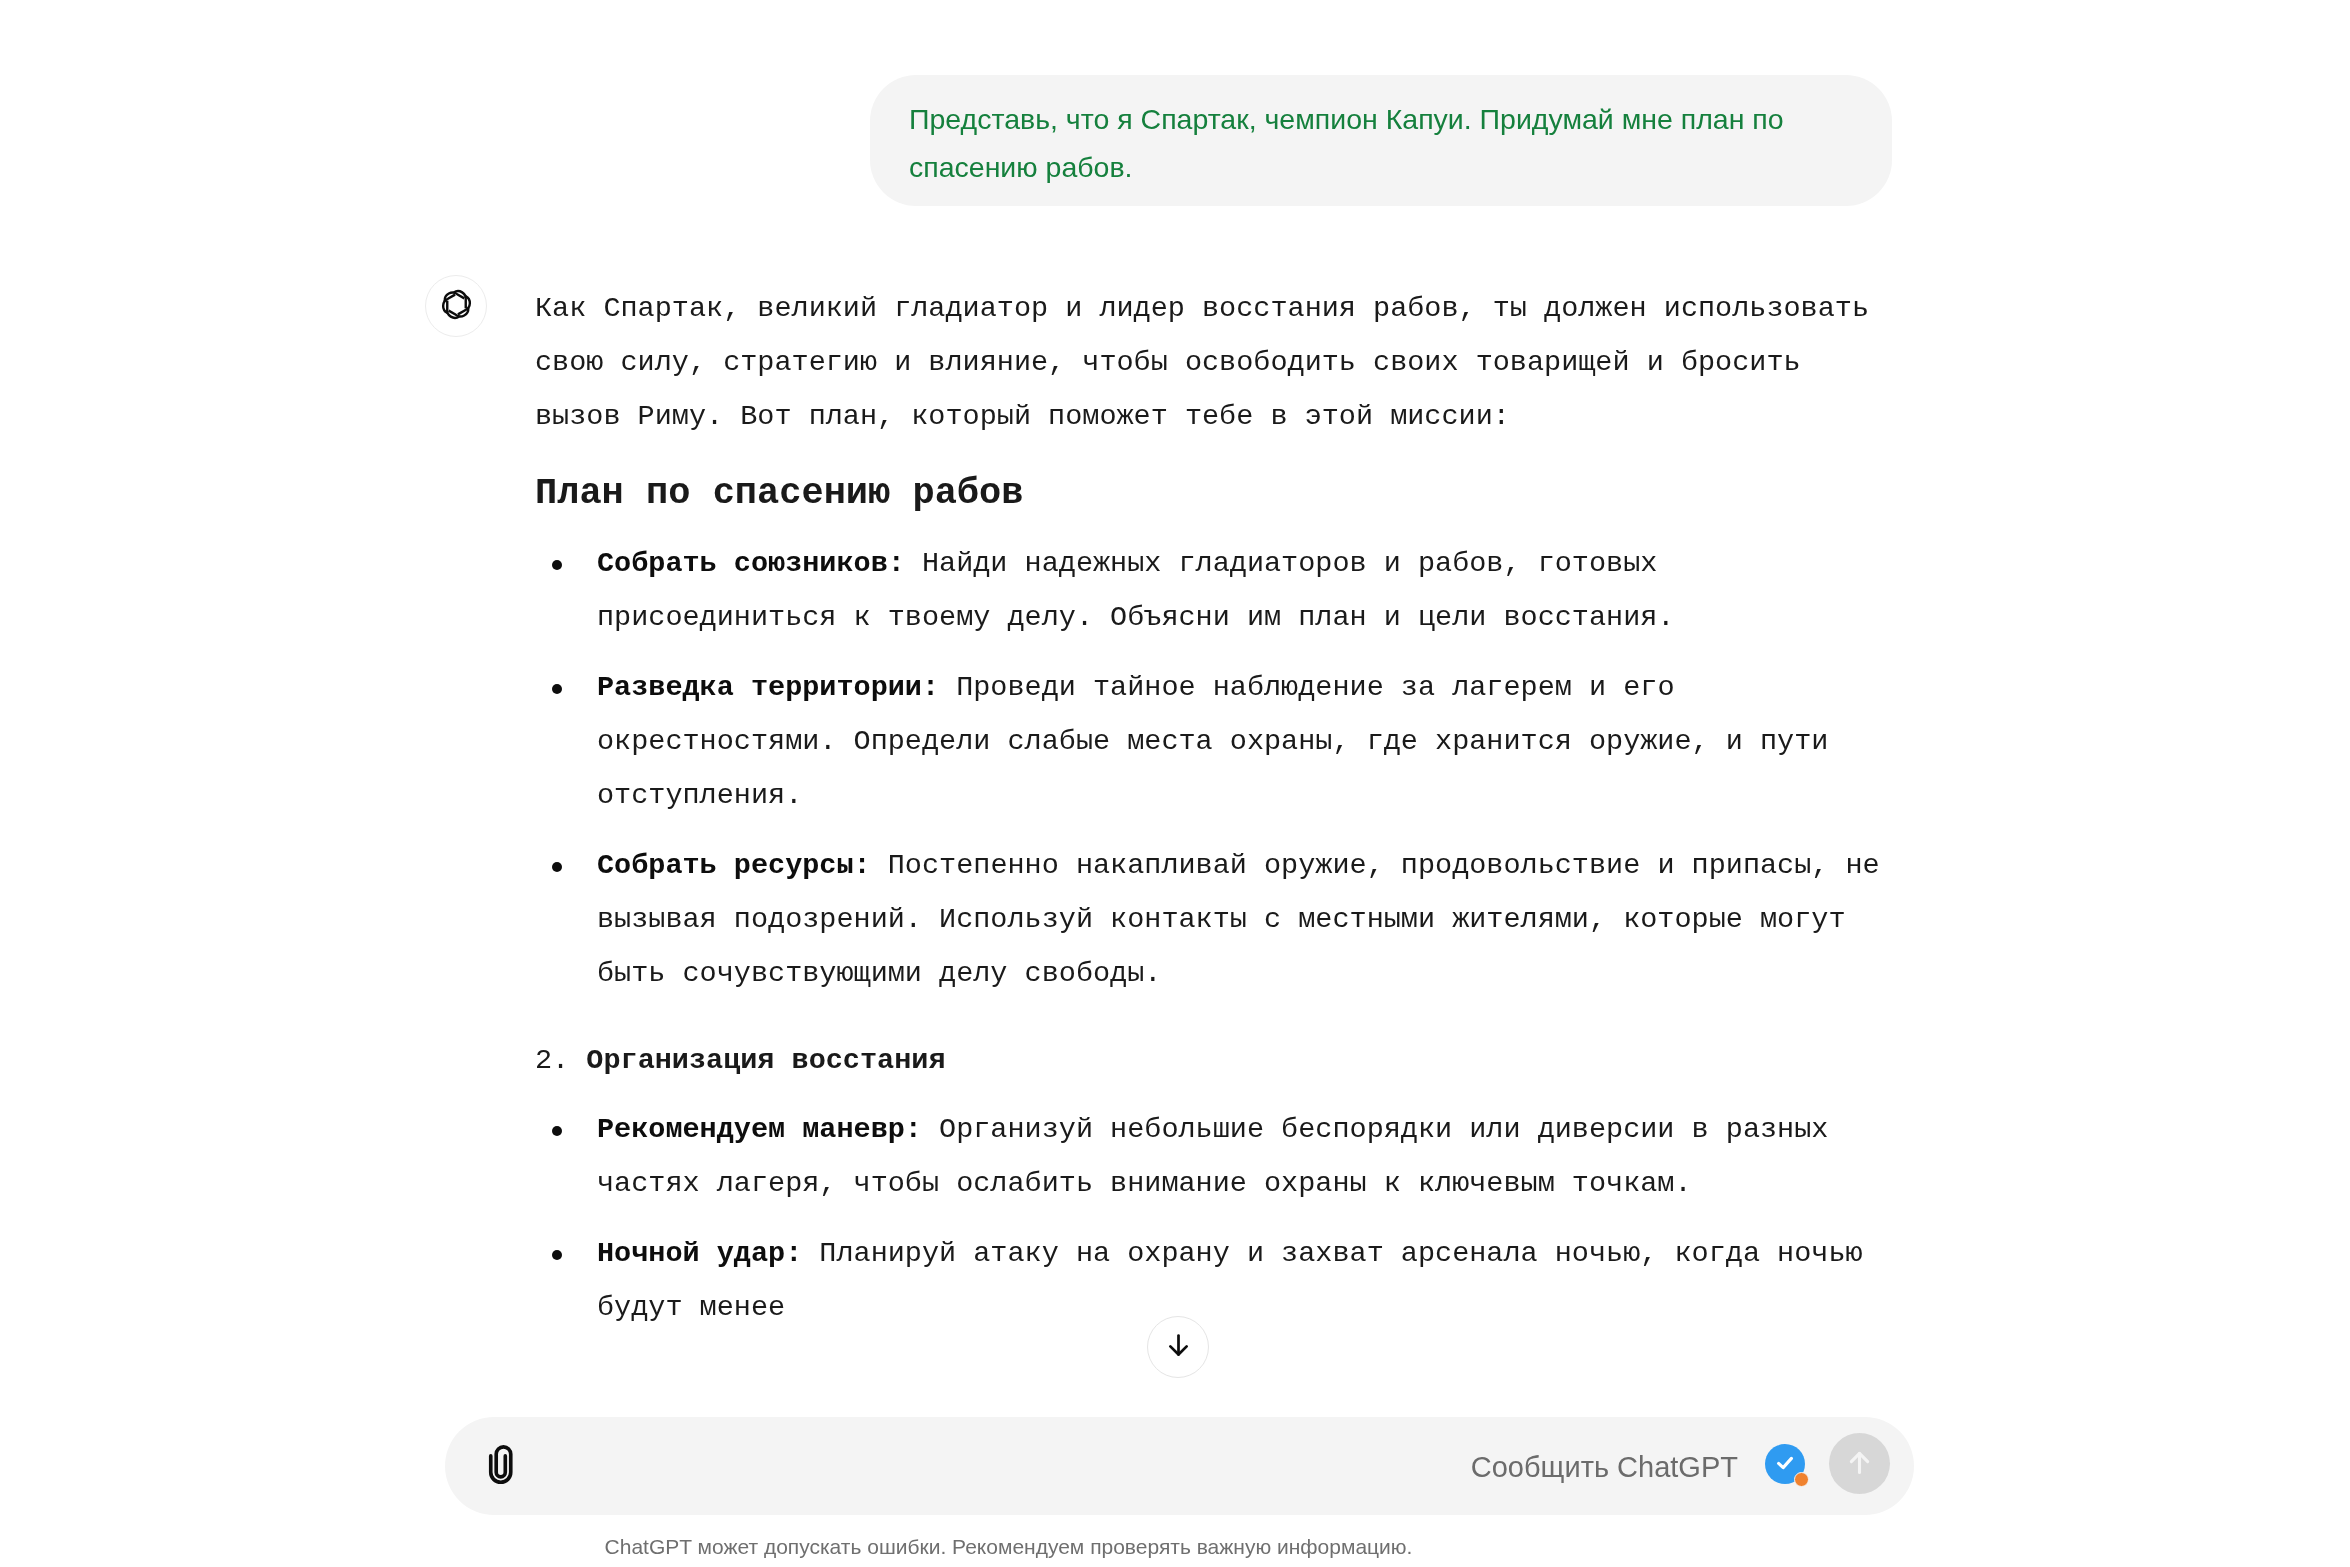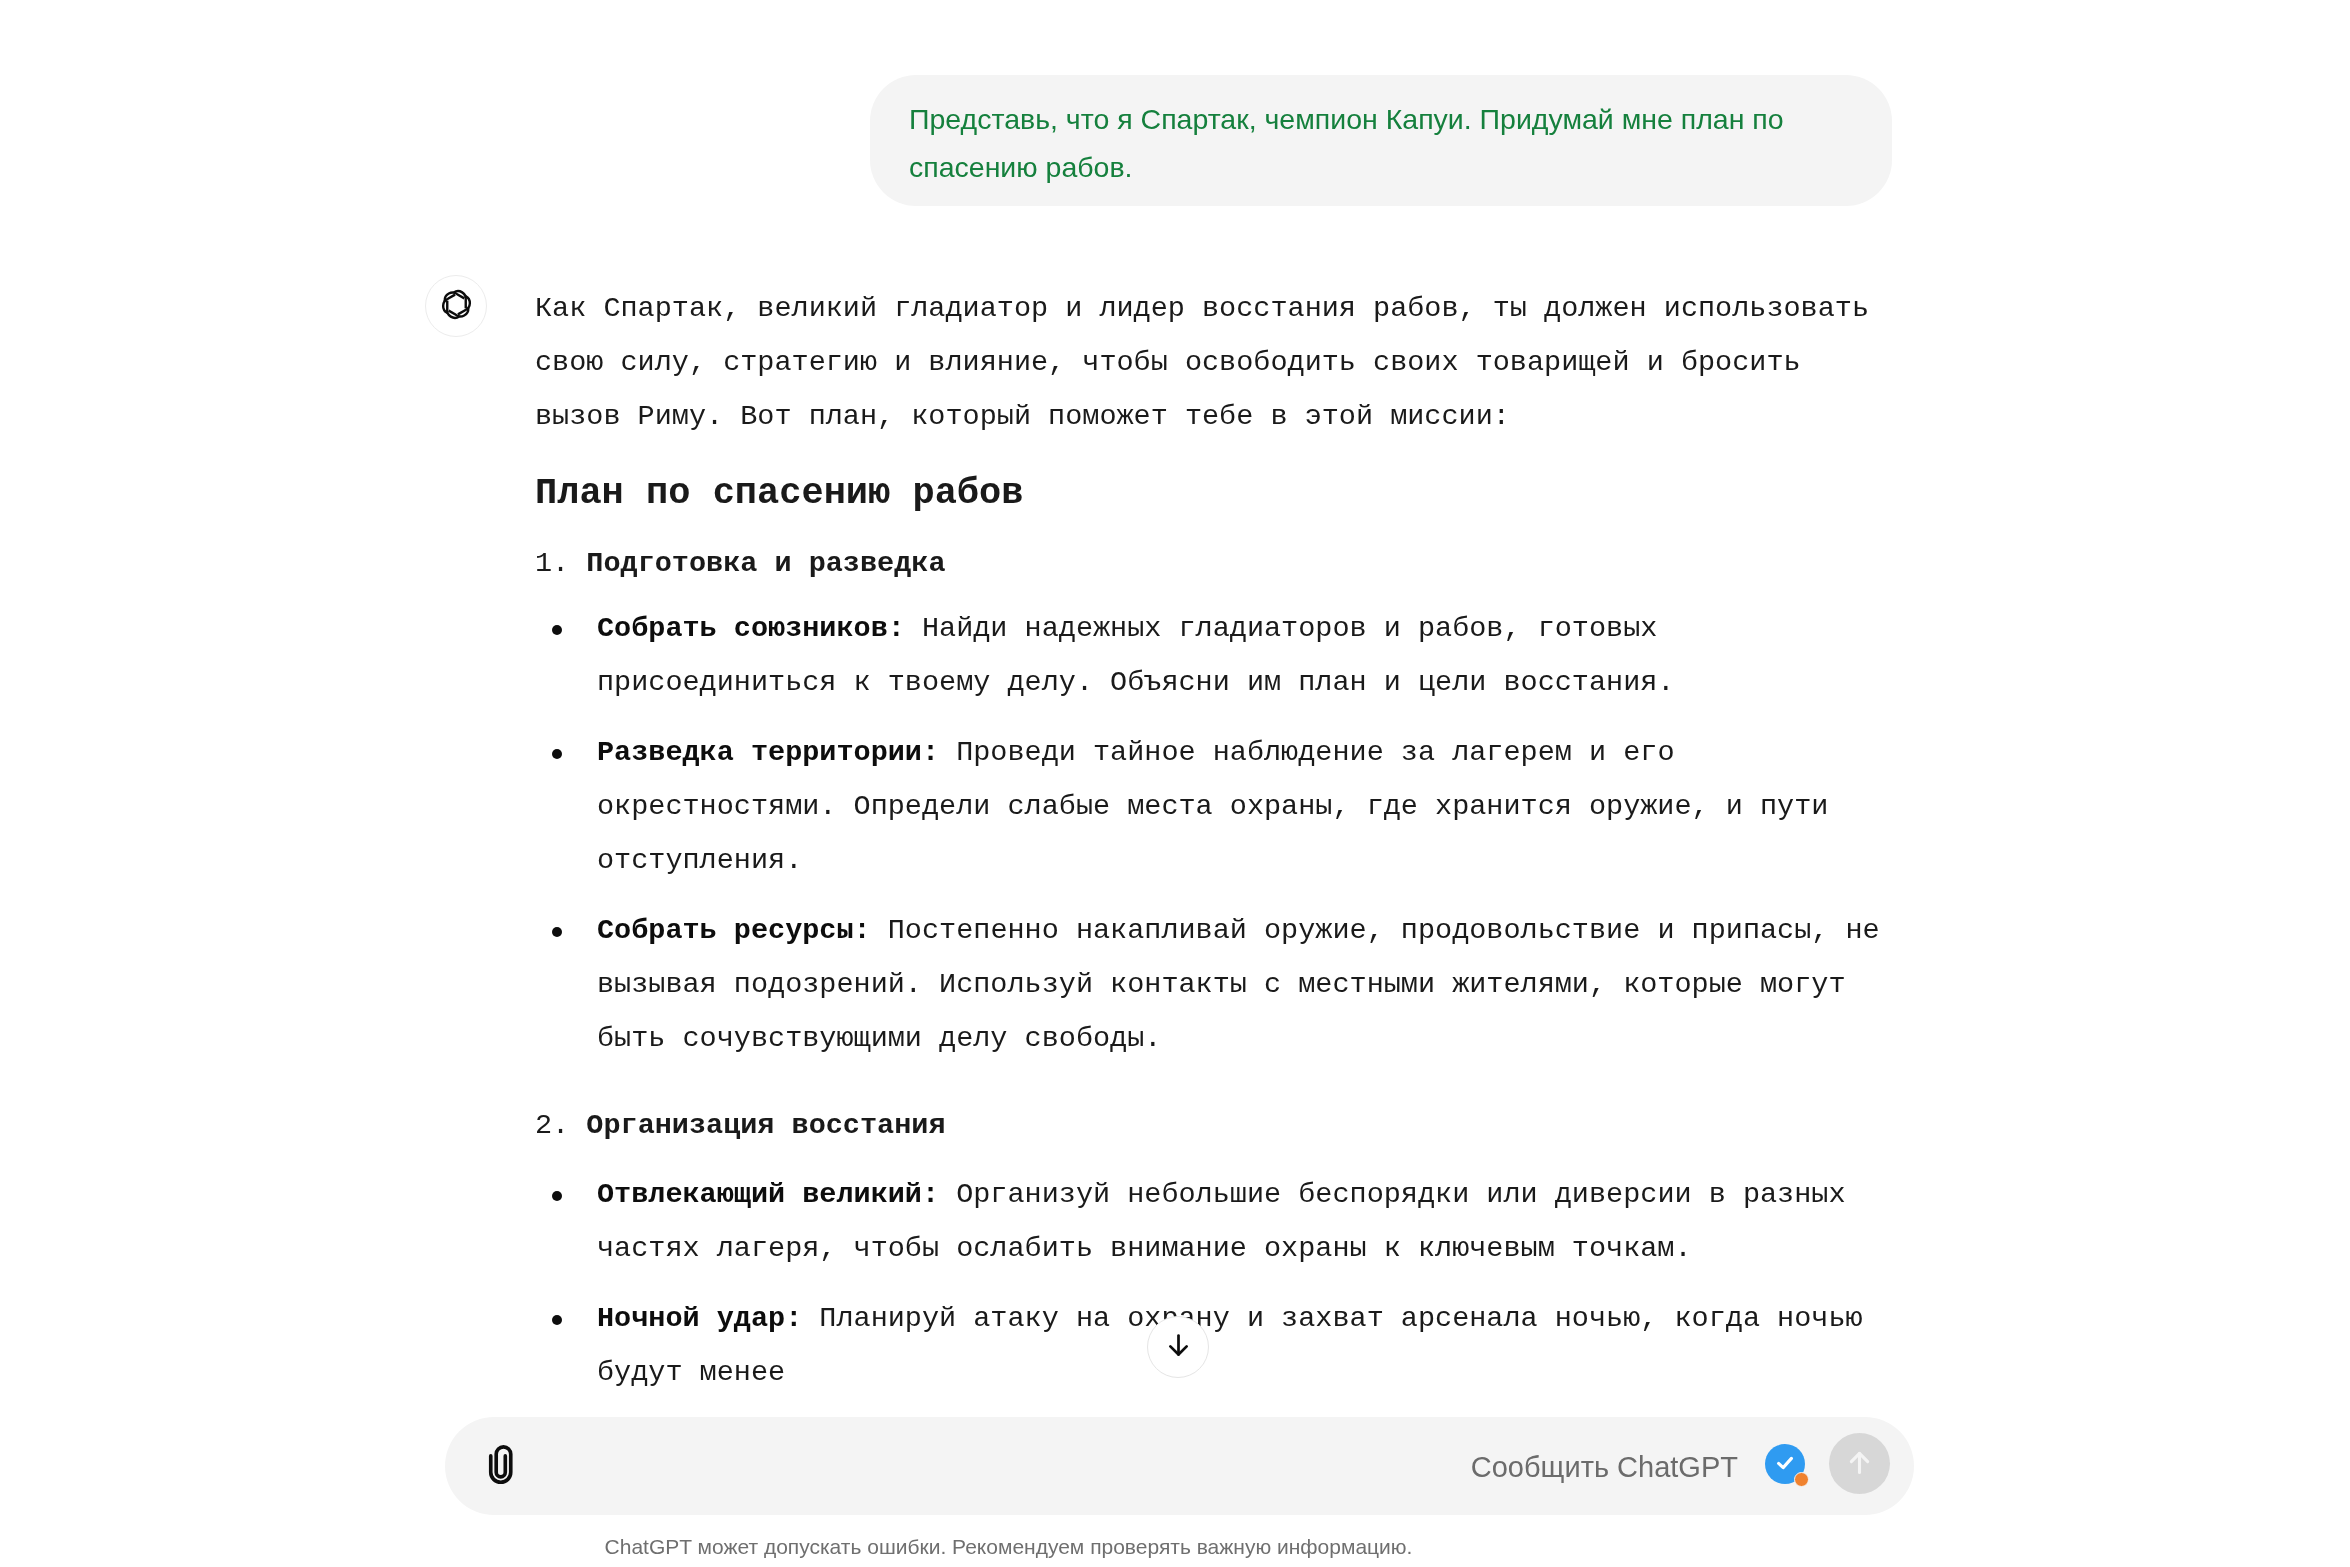--- a/index.html
+++ b/index.html
@@ -68,38 +68,34 @@
       </g>
     </svg>
   </span>
 </div>
 
 <div class="abs answer">
   <p style="width:1355px;">Как Спартак, великий гладиатор и лидер восстания рабов, ты должен использовать свою силу, стратегию и влияние, чтобы освободить своих товарищей и бросить вызов Риму. Вот план, который поможет тебе в этой миссии:</p>
   <h3 style="margin-top:24px;">План по спасению рабов</h3>
 
   <div style="margin-top:18.4px;">
-    <div class="sec-title">
-      <span>1.</span>
-      <b>Подготовка и разведка</b>
-    </div>
     <ul class="items" style="margin-top:11px;">
       <li><b>Собрать союзников:</b><span> Найди надежных гладиаторов и рабов, готовых присоединиться к твоему делу. Объясни им план и цели восстания.</span></li>
       <li style="margin-top:15.6px;"><b>Разведка территории:</b><span> Проведи тайное наблюдение за лагерем и его окрестностями. Определи слабые места охраны, где хранится оружие, и пути отступления.</span></li>
       <li style="margin-top:15.6px;"><b>Собрать ресурсы:</b><span> Постепенно накапливай оружие, продовольствие и припасы, не вызывая подозрений. Используй контакты с местными жителями, которые могут быть сочувствующими делу свободы.</span></li>
     </ul>
   </div>
 
   <div style="margin-top:33px;">
     <div class="sec-title">
       <span>2.</span>
       <b>Организация восстания</b>
     </div>
     <ul class="items" style="margin-top:11px;">
-      <li style="margin-top:15.6px;"><b>Отвлекающий великий:</b><span> Организуй небольшие беспорядки или диверсии в разных частях лагеря, чтобы ослабить внимание охраны к ключевым точкам.</span></li>
+      <li style="margin-top:15.6px;"><b>Рекомендуем маневр:</b><span> Организуй небольшие беспорядки или диверсии в разных частях лагеря, чтобы ослабить внимание охраны к ключевым точкам.</span></li>
       <li style="margin-top:15.6px;"><b>Ночной удар:</b><span> Планируй атаку на охрану и захват арсенала ночью, когда ночью будут менее</span></li>
     </ul>
   </div>
 </div>
 
 <div class="abs fade-bottom"></div>
 
 <div class="abs scroll-btn">
   <span>
     <svg width="29" height="29" viewBox="0 0 32 32" fill="none" stroke="#0d0d0d" stroke-width="3" stroke-linecap="round" stroke-linejoin="round">

